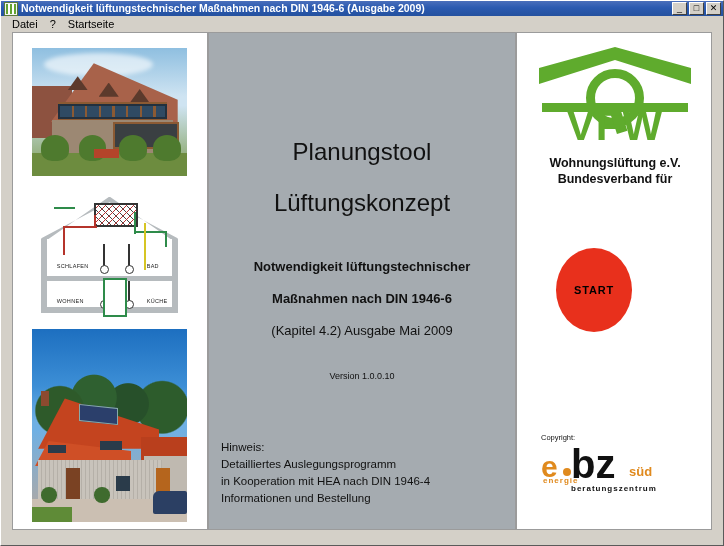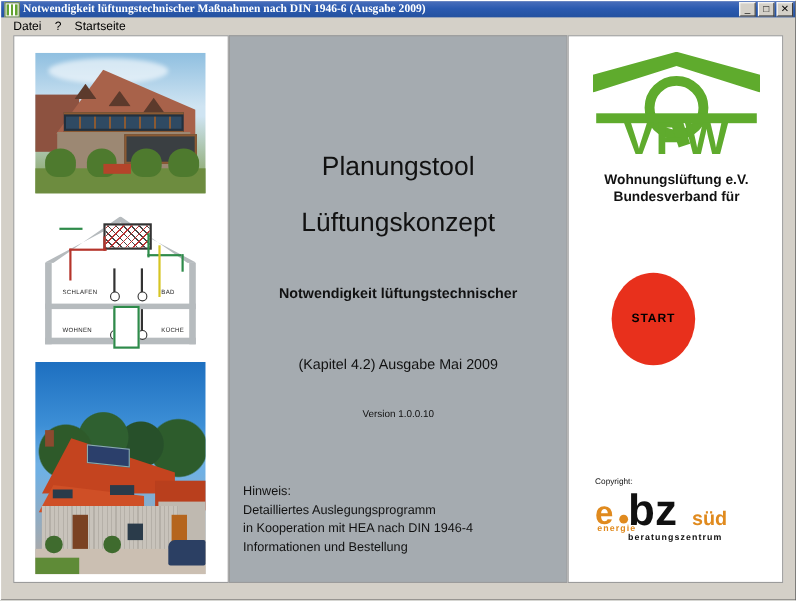--- a/index.html
+++ b/index.html
@@ -46,21 +46,20 @@
       linear-gradient(to right, #63a330 0 2px, transparent 2px 4px, #63a330 4px 6px, transparent 6px 8px, #63a330 8px 10px),
       #ffffff;
   }
   .title-text {
     color: #ffffff;
     font-size: 10.5px;
     font-weight: bold;
     white-space: nowrap;
     letter-spacing: 0px;
     line-height: 15px;
-    font-family: Liberation Serif, serif;
   }
   .title-buttons {
     position: absolute;
     right: 2px; top: 1px;
     display: flex;
     gap: 2px;
   }
   .tbtn {
     width: 15px; height: 13px;
     background: #d4d0c8;
@@ -348,21 +347,21 @@
     position:absolute; left:22px; top:24px; width:8px; height:8px;
     border-radius:50%; background:#e08a1e;
   }
   .ebz-bz {
     position:absolute; left:30px; top:0px;
     font-size:40px; font-weight:bold; color:#111; line-height:40px;
     font-family:"Liberation Sans", sans-serif;
   }
   .ebz-sud {
     position:absolute; left:88px; top:20px;
-    font-size:18px; font-weight:bold; color:#e08a1e; line-height:15px;
+    font-size:13px; font-weight:bold; color:#e08a1e; line-height:15px;
     font-family:"Liberation Sans", sans-serif;
   }
   .ebz-energie {
     position:absolute; left:2px; top:32px;
     font-size:8px; font-weight:bold; color:#e08a1e; letter-spacing:1px;
     font-family:"Liberation Sans", sans-serif;
   }
   .ebz-btz {
     position:absolute; left:30px; top:40px;
     font-size:8px; font-weight:bold; color:#111; letter-spacing:1px;
@@ -490,20 +489,21 @@
           <div class="h3-car"></div>
         </div>
       </div>
     </div>
 
     <div class="panel panel-center">
       <div class="c-title c-t1">Planungstool</div>
       <div class="c-title c-t2">Lüftungskonzept</div>
 
       <div class="c-sub c-s1">Notwendigkeit lüftungstechnischer</div>
+      <div class="c-sub c-s2">Maßnahmen nach DIN 1946-6</div>
       <div class="c-s3">(Kapitel 4.2) Ausgabe Mai 2009</div>
 
       <div class="c-ver">Version 1.0.0.10</div>
 
       <div class="c-note">
         <div>Hinweis:</div>
         <div>Detailliertes Auslegungsprogramm</div>
         <div>in Kooperation mit HEA nach DIN 1946-4</div>
         <div>Informationen und Bestellung</div>
       </div>

